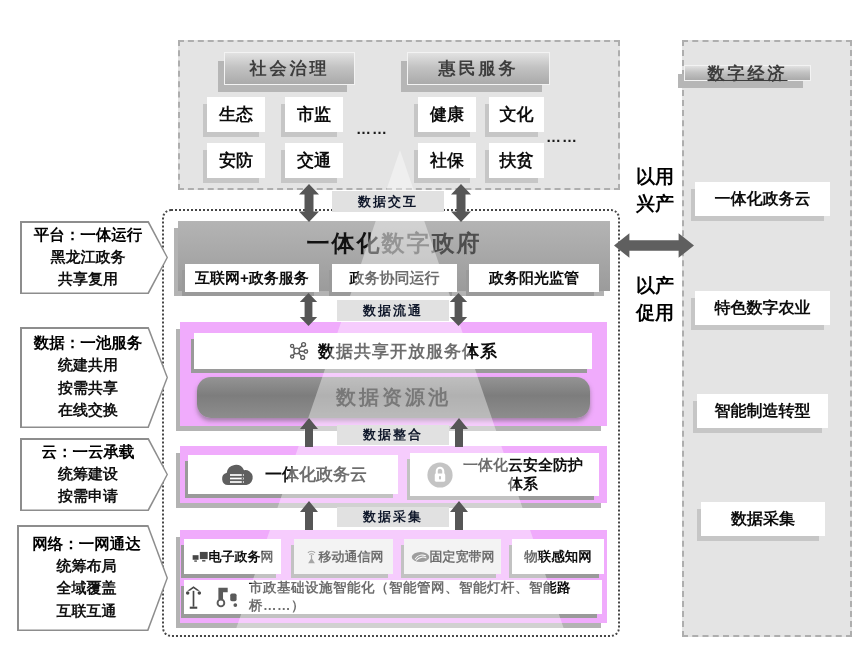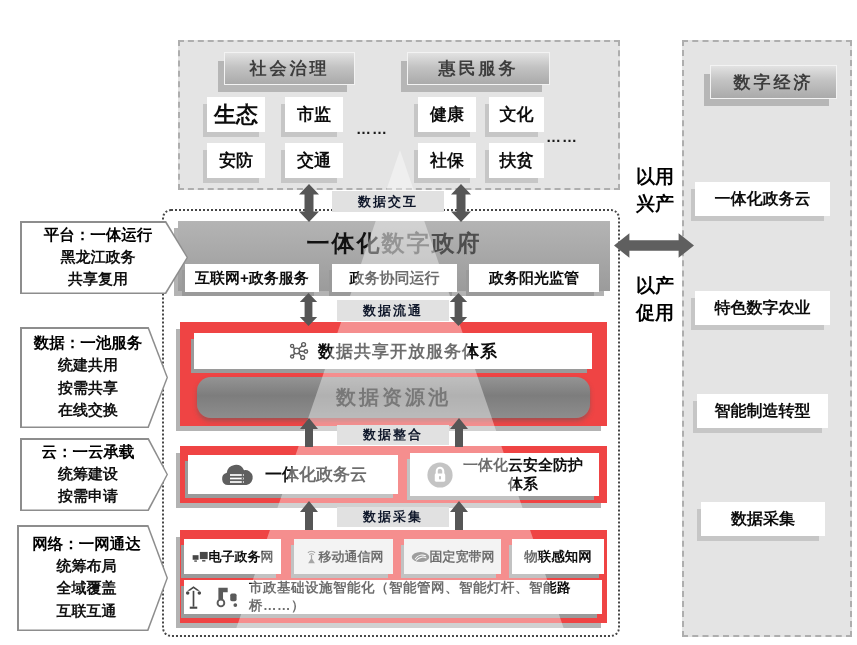--- a/index.html
+++ b/index.html
@@ -22,21 +22,21 @@
   }
   
   .wbox{
     background:#fff;box-shadow:-5px 6px 0 -1px #c6c6c6;
     display:flex;align-items:center;justify-content:center;
     font-weight:bold;color:#0d0d0d;z-index:10;box-sizing:border-box;
   }
   .wbox.inmain{box-shadow:-4px 5px 0 -1px #9a9a9a;}
   .wbox.graytint{background:#ececec;}
   
-  .section{background:#ef4444;box-shadow:-5px 6px 0 -1px rgba(116,116,116,.55);z-index:2;}
+  .section{background:#f0abfc;box-shadow:-5px 6px 0 -1px rgba(116,116,116,.55);z-index:2;}
   .govband{background:linear-gradient(180deg,#b4b4b4,#9b9b9b);box-shadow:-5px 6px 0 -1px rgba(116,116,116,.55);z-index:2;}
   .govtitle{width:100%;text-align:center;font-weight:bold;font-size:23px;letter-spacing:2px;position:relative;z-index:10;}
   .govtitle .t1{color:#121212;}
   .govtitle .t2{color:#4e4e4e;}
   .pool{
     background:linear-gradient(180deg,#949494,#7d7d7d 45%,#8d8d8d);
     border-radius:14px;box-shadow:0 3px 4px rgba(90,90,90,.5);
     display:flex;align-items:center;justify-content:center;z-index:2;
   }
   .pool span{font-weight:bold;font-size:20px;color:#1f1f1f;letter-spacing:3px;position:relative;z-index:10;}
@@ -75,21 +75,21 @@
 
 <div class="canvas">
 
   <div class="abs panel" style="left:178px;top:40px;width:442px;height:150px;">
     <div class="abs hdr3d" style="left:44px;top:10px;width:131px;height:33px;">
       <span>社会治理</span>
     </div>
     <div class="abs hdr3d" style="left:227px;top:10px;width:143px;height:33px;">
       <span>惠民服务</span>
     </div>
-    <div class="abs wbox" style="left:27px;top:55px;width:58px;height:35px;font-size:22px;">生态</div>
+    <div class="abs wbox" style="left:27px;top:55px;width:58px;height:35px;font-size:17px;">生态</div>
     <div class="abs wbox" style="left:105px;top:55px;width:58px;height:35px;font-size:17px;">市监</div>
     <div class="abs wbox" style="left:27px;top:101px;width:58px;height:35px;font-size:17px;">安防</div>
     <div class="abs wbox" style="left:105px;top:101px;width:58px;height:35px;font-size:17px;">交通</div>
     <div class="abs dots" style="left:176px;top:78px;">……</div>
     <div class="abs wbox" style="left:238px;top:55px;width:58px;height:35px;font-size:17px;">健康</div>
     <div class="abs wbox" style="left:309px;top:55px;width:55px;height:35px;font-size:17px;">文化</div>
     <div class="abs wbox" style="left:238px;top:101px;width:58px;height:35px;font-size:17px;">社保</div>
     <div class="abs wbox" style="left:309px;top:101px;width:55px;height:35px;font-size:17px;">扶贫</div>
     <div class="abs dots" style="left:366px;top:86px;">……</div>
   </div>
@@ -255,21 +255,21 @@
                 <rect x="20" y="9" width="7.5" height="9" rx="2"></rect>
                 <circle cx="26" cy="22.5" r="2.2"></circle>
               </g>
             </svg>
         </span>
         <span class="infra-text">市政基础设施智能化（智能管网、智能灯杆、智能路桥……）</span>
       </div>
     </div>
   </div>
 
-  <div class="abs callout" style="left:20px;top:221px;width:148px;height:73px;padding-left:20px;">
+  <div class="abs callout" style="left:20px;top:221px;width:148px;height:73px;">
     <div class="shape"></div>
     <div class="inner">
       <div class="ttl">平台：一体运行</div>
       <div class="ln">黑龙江政务</div>
       <div class="ln">共享复用</div>
     </div>
   </div>
   <div class="abs callout" style="left:20px;top:327px;width:148px;height:101px;">
     <div class="shape"></div>
     <div class="inner">
@@ -305,21 +305,21 @@
     <svg width="80" height="33" viewBox="0 0 78 32">
         <polygon points="0,16 15,4 15,11 63,11 63,4 78,16 63,28 63,21 15,21 15,28" fill="#5f5f5f"></polygon>
       </svg>
   </div>
   <div class="abs bridge-label" style="left:624px;top:273px;width:62px;">
     <div>以产</div>
     <div>促用</div>
   </div>
 
   <div class="abs panel" style="left:682px;top:40px;width:170px;height:597px;">
-    <div class="abs hdr3d" style="left:26px;top:23px;width:127px;height:34px;">
+    <div class="abs hdr3d" style="left:0;top:23px;width:127px;height:16px;text-decoration:underline;">
       <span>数字经济</span>
     </div>
     <div class="abs wbox" style="left:11px;top:140px;width:135px;height:34px;font-size:16px;">一体化政务云</div>
     <div class="abs wbox" style="left:11px;top:249px;width:135px;height:34px;font-size:16px;">特色数字农业</div>
     <div class="abs wbox" style="left:13px;top:352px;width:131px;height:34px;font-size:16px;">智能制造转型</div>
     <div class="abs wbox" style="left:17px;top:460px;width:124px;height:34px;font-size:16px;">数据采集</div>
   </div>
 
 </div>
 

